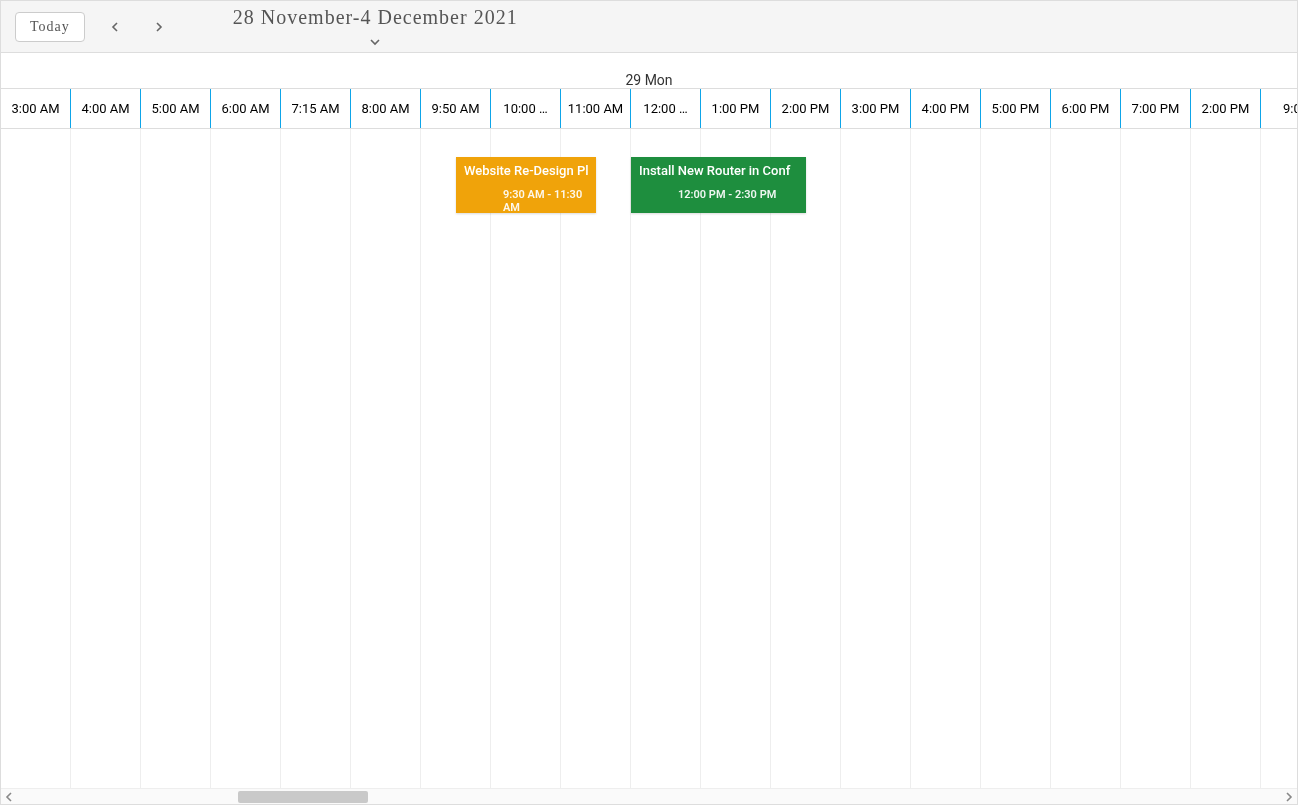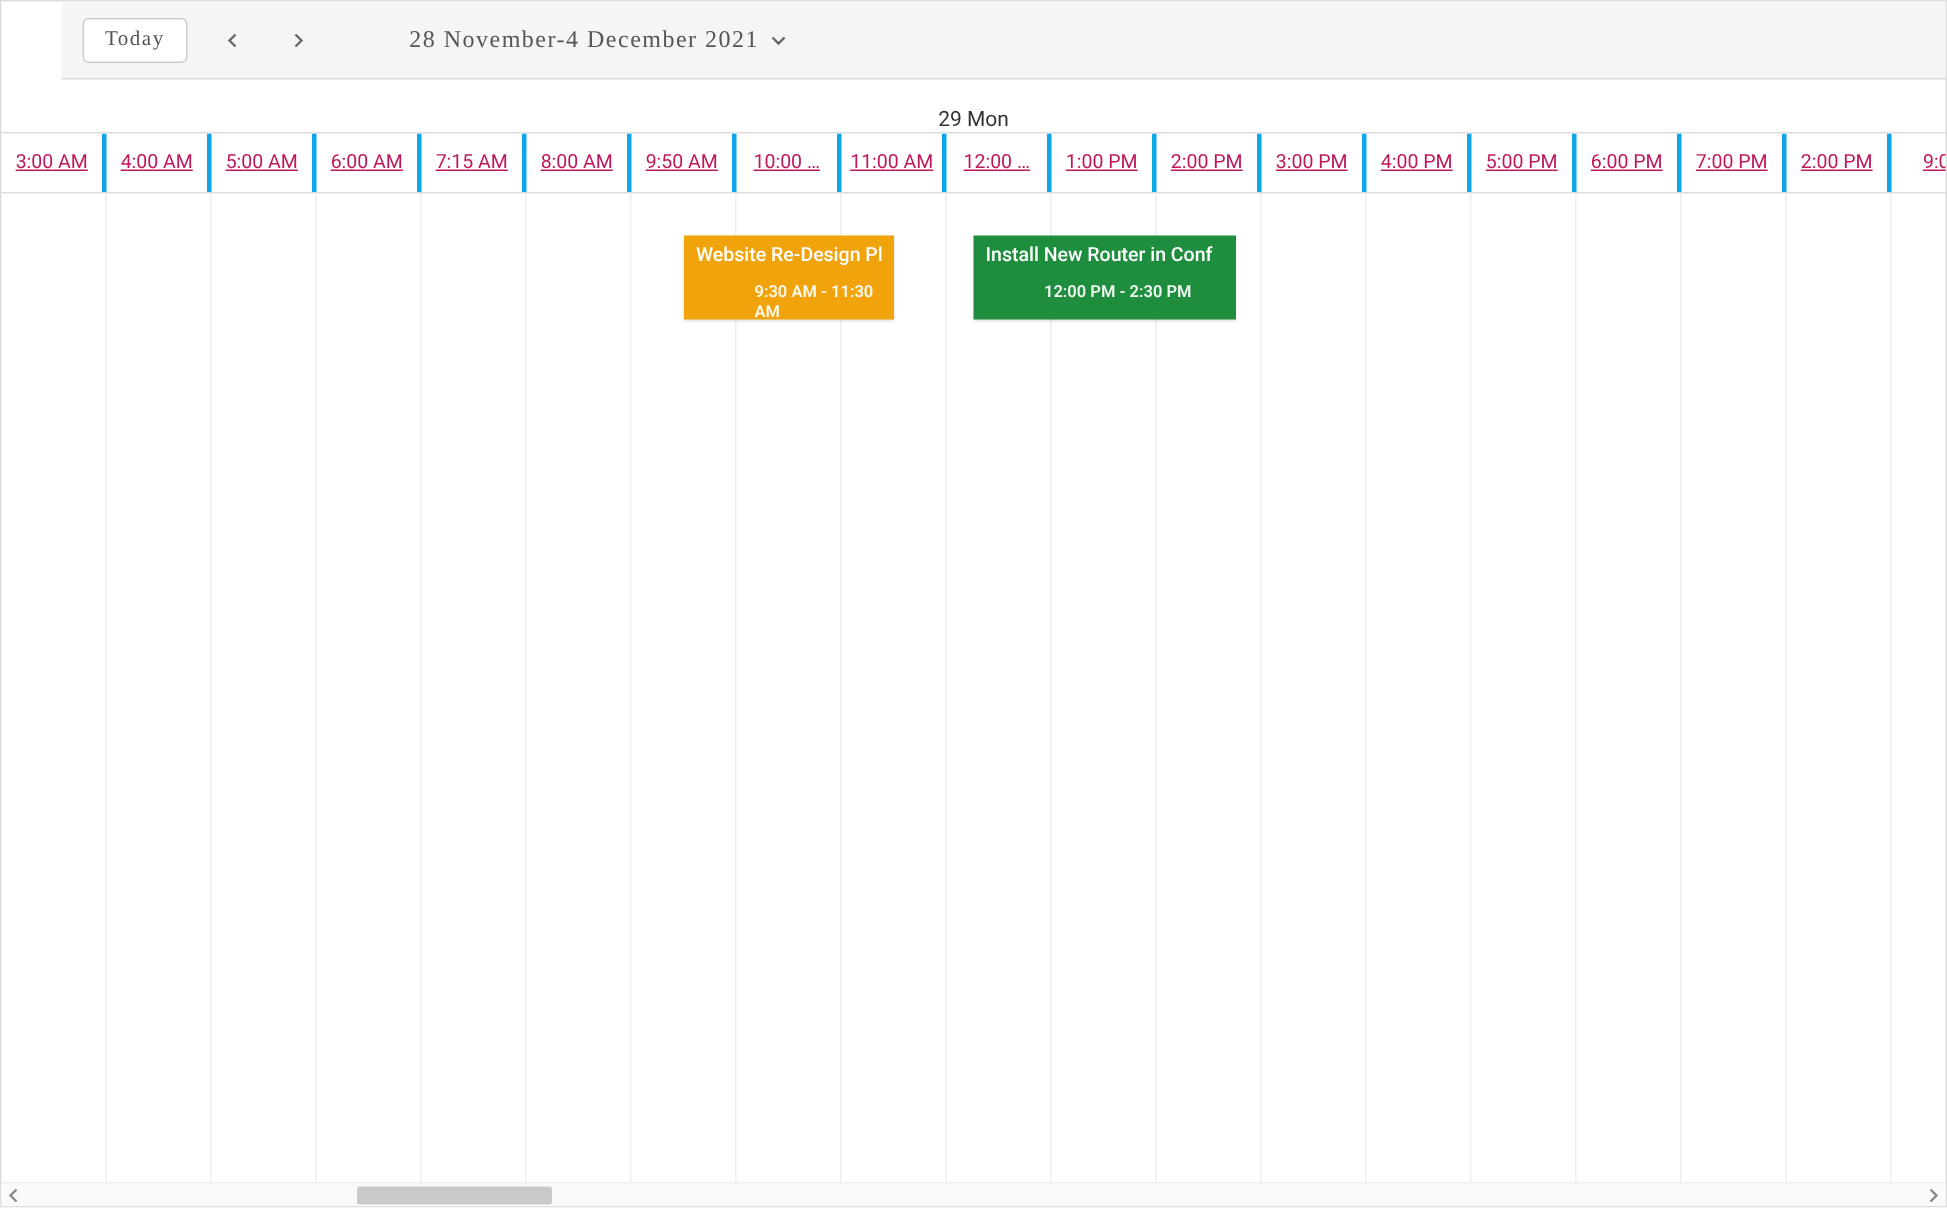--- a/index.html
+++ b/index.html
@@ -21,21 +21,20 @@
   
   .toolbar {
     height: 52px;
     background: #f5f5f5;
     border-bottom: 1px solid #ddd;
     display: flex;
     align-items: center;
     padding: 0 14px;
     gap: 16px;
     position: relative;
-    margin-left: 40px;
   }
   .btn {
     background: #fff;
     border: 1px solid #ccc;
     border-radius: 4px;
     padding: 6px 14px;
     font-size: 14px;
     font-family: Georgia, 'Times New Roman', serif;
     letter-spacing: 1px;
     color: #555;
@@ -54,23 +53,24 @@
     color: #666;
     border-radius: 4px;
   }
   .date-range {
     display: inline-flex;
     align-items: center;
     gap: 8px;
     padding: 4px 10px;
     font-family: Georgia, 'Times New Roman', serif;
     letter-spacing: 1px;
-    font-size: 16px;
+    font-size: 20px;
     color: #555;
     cursor: pointer;
+    flex-direction: column;
   }
   .spacer { flex: 1; }
   
   .date-header {
     height: 36px;
     border-bottom: 1px solid #ddd;
     display: flex;
     align-items: flex-end;
     justify-content: center;
     font-size: 14px;
@@ -79,31 +79,30 @@
   
   .time-header {
     height: 40px;
     border-bottom: 1px solid #ddd;
     display: flex;
     overflow: hidden;
   }
   .time-cell {
     flex: 0 0 70px;
     width: 70px;
-    border-right: 3px solid #0ea5e9;
+    border-right: 1px solid #0ea5e9;
     display: flex;
     align-items: center;
     justify-content: center;
     font-size: 13px;
-    color: #be185d;
+    color: #000000;
     white-space: nowrap;
     overflow: hidden;
     text-overflow: ellipsis;
     padding: 0 4px;
-    text-decoration: underline;
   }
   
   .grid-body {
     flex: 1;
     position: relative;
     overflow: hidden;
   }
   .grid-cols {
     position: absolute;
     top: 0; left: 0; bottom: 0;
@@ -249,21 +248,21 @@
         <div class="grid-col"></div>
         <div class="grid-col"></div>
         <div class="grid-col"></div>
         <div class="grid-col"></div>
       </div>
     <div id="appts-layer">
         <div class="appt" style="left: 455px; width: 140px; background: rgb(240, 163, 10);">
           <div class="appt-title">Website Re-Design Plan</div>
           <div class="appt-time">9:30 AM - 11:30 AM</div>
         </div>
-        <div class="appt" style="left: 648px; width: 175px; background: rgb(30, 142, 62);">
+        <div class="appt" style="left: 630px; width: 175px; background: rgb(30, 142, 62);">
           <div class="appt-title">Install New Router in Conf</div>
           <div class="appt-time">12:00 PM - 2:30 PM</div>
         </div>
       </div>
   </div>
 
   <div class="hscroll">
     <span class="arrow">
       <svg class="icon" viewBox="0 0 10 10">
           <path d="M7 1 L3 5 L7 9" fill="none" stroke="#888" stroke-width="1.6"></path>

